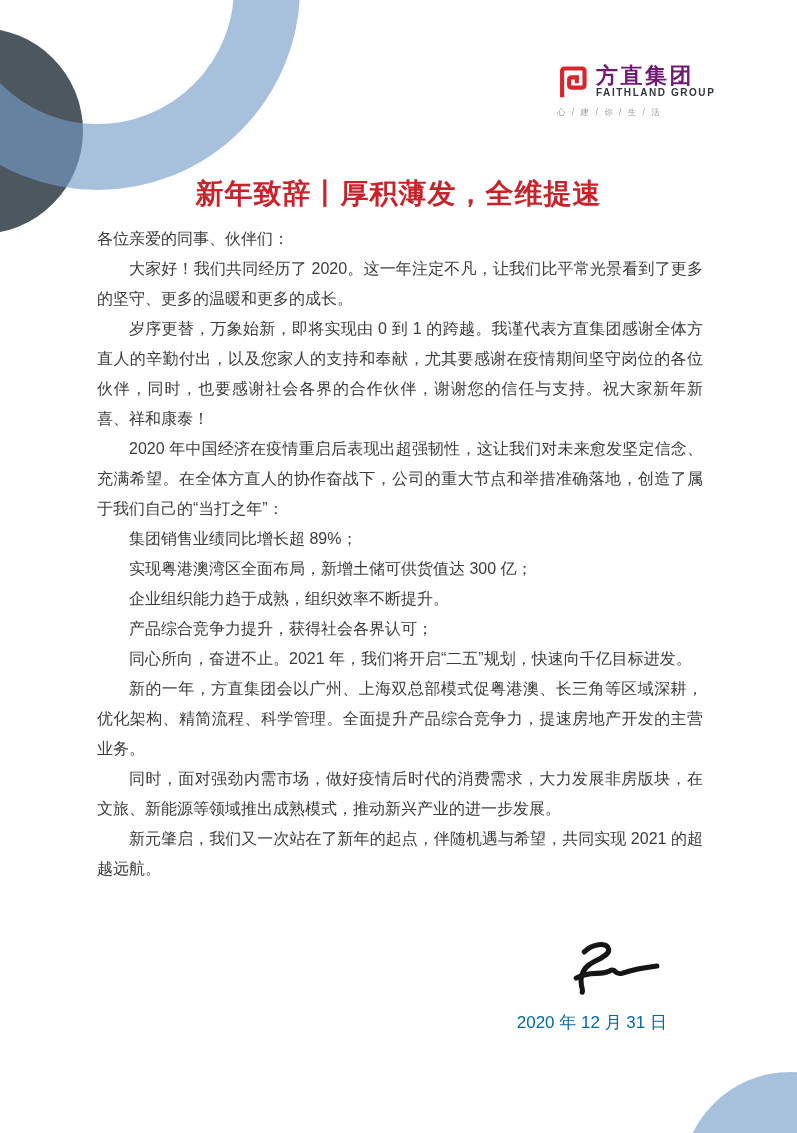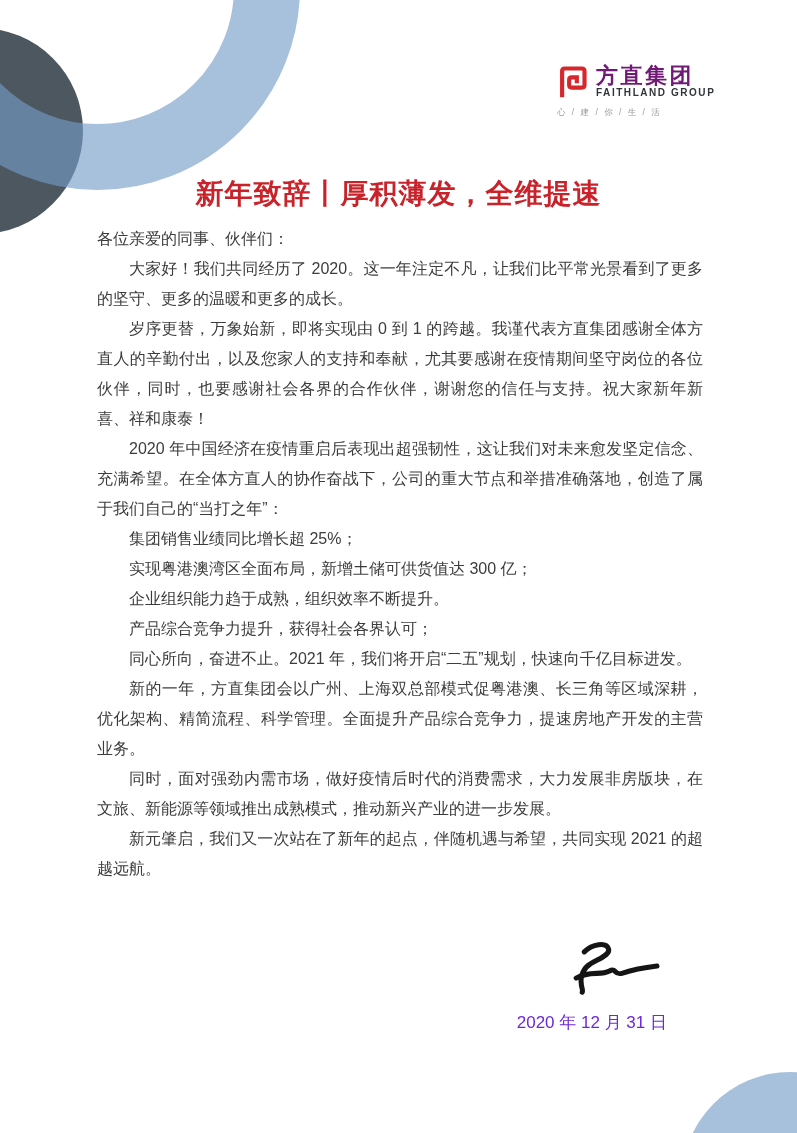--- a/index.html
+++ b/index.html
@@ -42,21 +42,21 @@
   .body-text{
     position:absolute;left:97px;top:224px;width:606px;
     font-size:16px;line-height:30px;text-align:justify;text-align-last:left;
   }
   .body-text p{margin:0;text-indent:2em;}
   .body-text p.salutation{text-indent:0;}
   .signature{position:absolute;left:556px;top:941px;width:106px;height:54px;}
   .signature svg{width:100%;height:100%;}
   .date{
     position:absolute;left:97px;top:1011px;width:570px;
-    text-align:right;font-size:17px;color:#6d28d9;
+    text-align:right;font-size:17px;color:#0369a1;
   }
 </style>
 </head>
 <body>
 
 <div class="page">
 
   <div class="circle-dark"></div>
   <div class="ring-blue"></div>
   <div class="circle-bottom-right"></div>
@@ -76,21 +76,21 @@
     <div class="logo-tagline">心 / 建 / 你 / 生 / 活</div>
   </div>
 
   <div class="title">新年致辞丨厚积薄发，全维提速</div>
 
   <div class="body-text">
     <p class="salutation">各位亲爱的同事、伙伴们：</p>
     <p>大家好！我们共同经历了 2020。这一年注定不凡，让我们比平常光景看到了更多的坚守、更多的温暖和更多的成长。</p>
     <p>岁序更替，万象始新，即将实现由 0 到 1 的跨越。我谨代表方直集团感谢全体方直人的辛勤付出，以及您家人的支持和奉献，尤其要感谢在疫情期间坚守岗位的各位伙伴，同时，也要感谢社会各界的合作伙伴，谢谢您的信任与支持。祝大家新年新喜、祥和康泰！</p>
     <p>2020 年中国经济在疫情重启后表现出超强韧性，这让我们对未来愈发坚定信念、充满希望。在全体方直人的协作奋战下，公司的重大节点和举措准确落地，创造了属于我们自己的“当打之年”：</p>
-    <p>集团销售业绩同比增长超 25%；</p>
+    <p>集团销售业绩同比增长超 89%；</p>
     <p>实现粤港澳湾区全面布局，新增土储可供货值达 300 亿；</p>
     <p>企业组织能力趋于成熟，组织效率不断提升。</p>
     <p>产品综合竞争力提升，获得社会各界认可；</p>
     <p>同心所向，奋进不止。2021 年，我们将开启“二五”规划，快速向千亿目标进发。</p>
     <p>新的一年，方直集团会以广州、上海双总部模式促粤港澳、长三角等区域深耕，优化架构、精简流程、科学管理。全面提升产品综合竞争力，提速房地产开发的主营业务。</p>
     <p>同时，面对强劲内需市场，做好疫情后时代的消费需求，大力发展非房版块，在文旅、新能源等领域推出成熟模式，推动新兴产业的进一步发展。</p>
     <p>新元肇启，我们又一次站在了新年的起点，伴随机遇与希望，共同实现 2021 的超越远航。</p>
   </div>
 
   <div class="signature">

